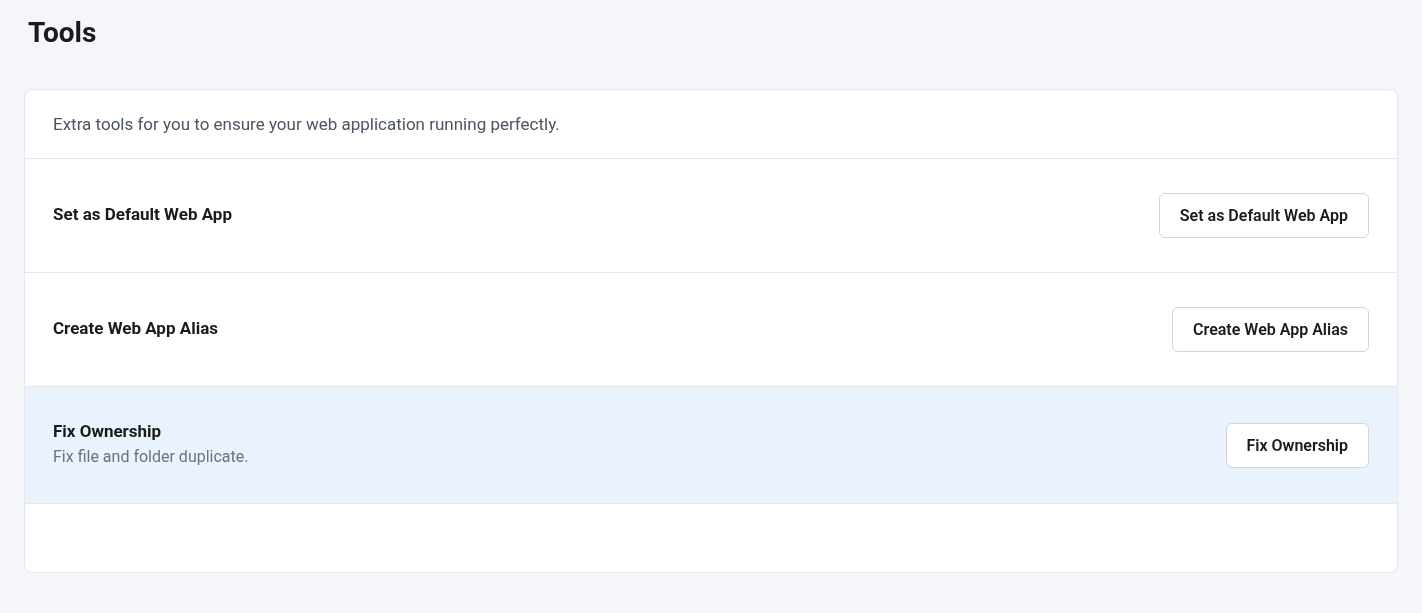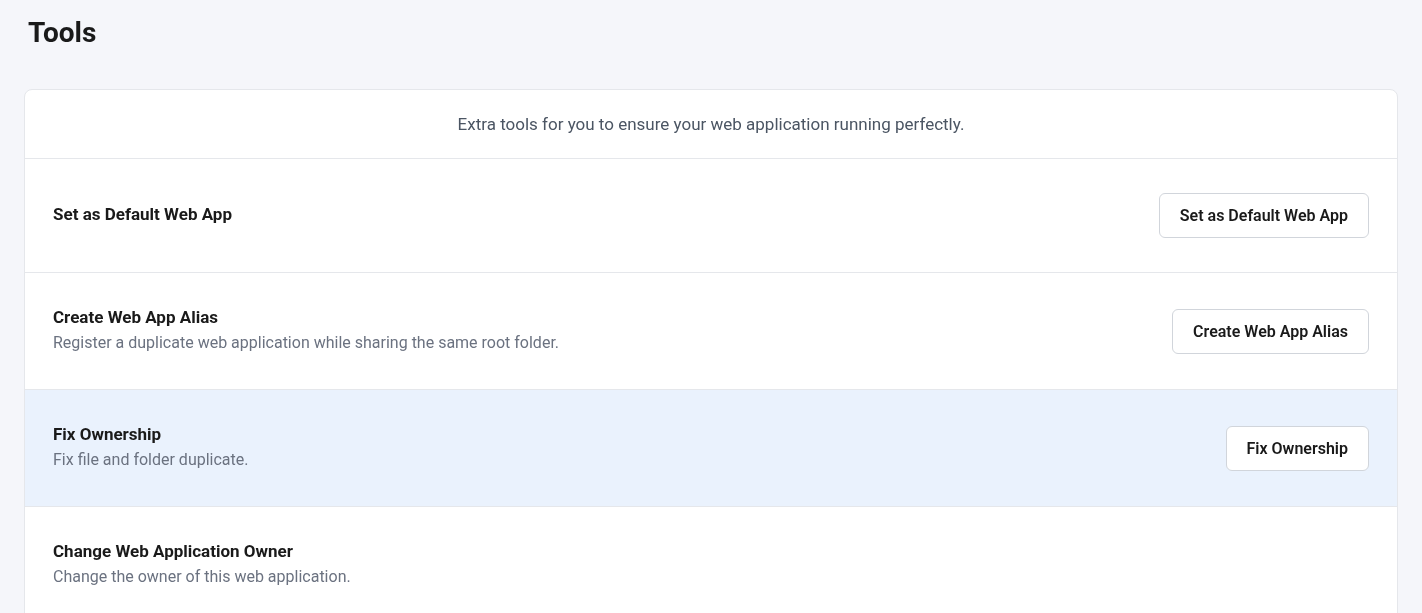--- a/index.html
+++ b/index.html
@@ -28,21 +28,20 @@
       background: #ffffff;
       border: 1px solid #e5e7eb;
       border-radius: 8px;
       overflow: hidden;
     }
     .card-intro {
       padding: 24px 28px;
       border-bottom: 1px solid #e5e7eb;
       font-size: 17px;
       color: #4b5563;
-      text-align: center;
     }
     .tool-row {
       display: flex;
       align-items: center;
       justify-content: space-between;
       padding: 34px 28px;
       border-bottom: 1px solid #e5e7eb;
     }
     .tool-row:last-child {
       border-bottom: none;
@@ -89,33 +88,28 @@
     <div class="tool-row">
       <div class="tool-text">
         <div class="tool-title">Set as Default Web App</div>
       </div>
       <button class="tool-button">Set as Default Web App</button>
     </div>
 
     <div class="tool-row">
       <div class="tool-text">
         <div class="tool-title">Create Web App Alias</div>
-        <div class="tool-desc">Register a duplicate web application while sharing the same root folder.</div>
       </div>
       <button class="tool-button">Create Web App Alias</button>
     </div>
 
     <div class="tool-row highlight">
       <div class="tool-text">
         <div class="tool-title">Fix Ownership</div>
         <div class="tool-desc">Fix file and folder duplicate.</div>
       </div>
       <button class="tool-button">Fix Ownership</button>
     </div>
 
     <div class="tool-row">
-      <div class="tool-text">
-        <div class="tool-title">Change Web Application Owner</div>
-        <div class="tool-desc">Change the owner of this web application.</div>
-      </div>
     </div>
   </div>
 </div>
 
 </body></html>

